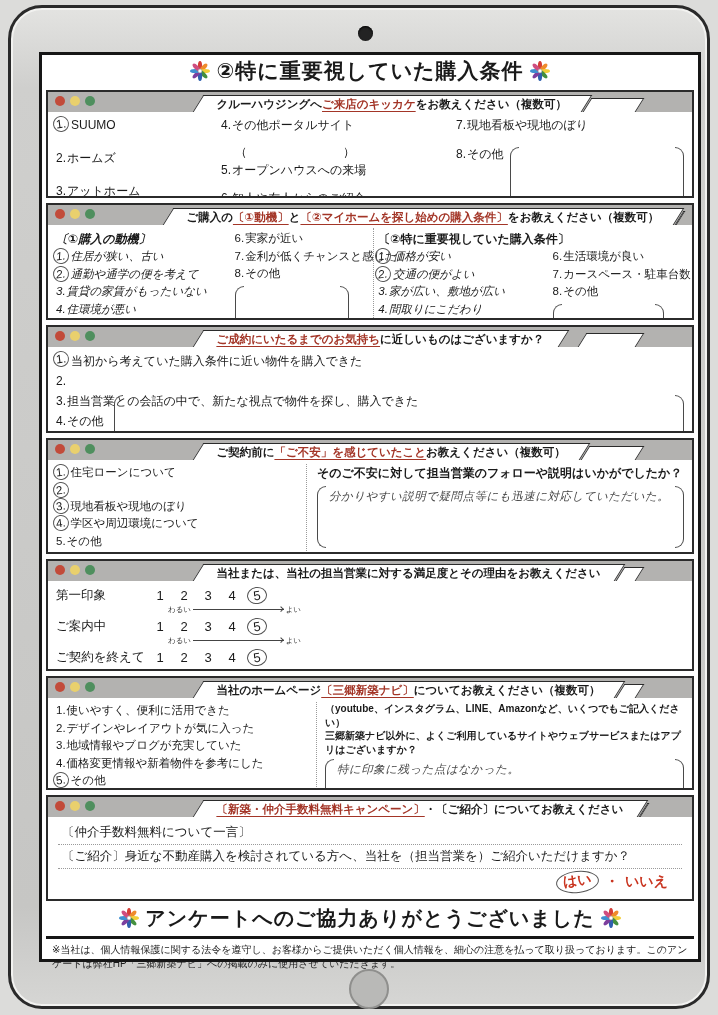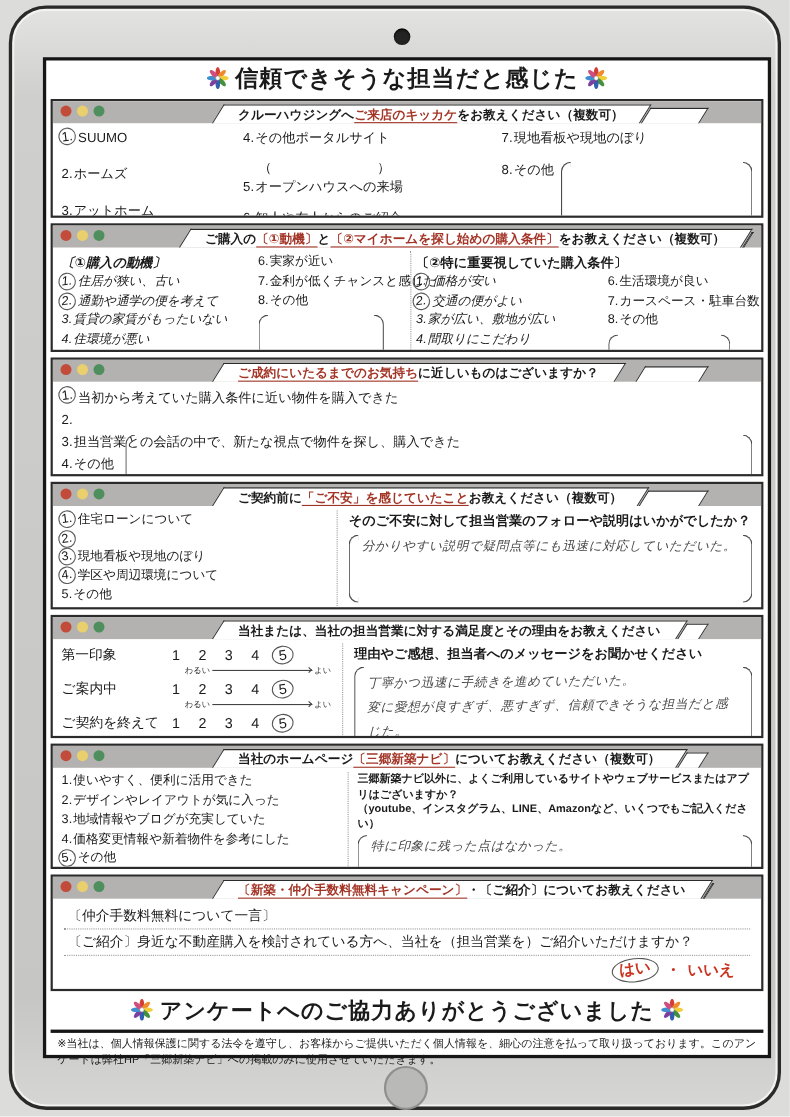--- a/index.html
+++ b/index.html
@@ -141,21 +141,21 @@
 <div class="tablet">
   <div class="camera"></div>
   <div class="homebtn"></div>
 
   <div class="paper">
 
     <div class="bigtitle">
       <svg class="flower" viewBox="0 0 20 20">
           <use href="#flw"></use>
         </svg>
-      <span>信頼できそうな担当だと感じた</span>
+      <span>②特に重要視していた購入条件</span>
       <svg class="flower" viewBox="0 0 20 20">
           <use href="#flw"></use>
         </svg>
     </div>
 
     <div class="sec" style="height:108px">
       <div class="sechead">
         <div class="dots">
             <span class="dot r"></span>
             <span class="dot y"></span>
@@ -440,27 +440,20 @@
             </div>
           <div class="rrow">
             <span class="rlabel">ご契約を終えて</span>
             <span class="rnum">1</span>
               <span class="rnum">2</span>
               <span class="rnum">3</span>
               <span class="rnum">4</span>
               <span class="rnum c5">5</span>
           </div>
         </div>
-        <div class="s5r vdot">
-          <div class="q">理由やご感想、担当者へのメッセージをお聞かせください</div>
-          <div class="bk">
-            <span class="hand">丁寧かつ迅速に手続きを進めていただいた。</span>
-            <span class="hand">変に愛想が良すぎず、悪すぎず、信頼できそうな担当だと感じた。</span>
-          </div>
-        </div>
       </div>
     </div>
 
     <div class="sec" style="height:114px">
       <div class="sechead">
         <div class="dots">
             <span class="dot r"></span>
             <span class="dot y"></span>
             <span class="dot g"></span>
           </div>
@@ -493,22 +486,22 @@
               <span class="num circled">5.</span>
               <span>その他</span>
             </div>
           <div class="s6paren">
             <span>（</span>
             <span class="hand strike">特に見ていない</span>
             <span style="margin-left:auto">）</span>
           </div>
         </div>
         <div class="s6r vdot">
+          <div class="q">（youtube、インスタグラム、LINE、Amazonなど、いくつでもご記入ください）</div>
           <div class="q">三郷新築ナビ以外に、よくご利用しているサイトやウェブサービスまたはアプリはございますか？</div>
-          <div class="q">（youtube、インスタグラム、LINE、Amazonなど、いくつでもご記入ください）</div>
           <div class="bk"><span class="hand">特に印象に残った点はなかった。</span></div>
         </div>
       </div>
     </div>
 
     <div class="sec" style="height:106px">
       <div class="sechead">
         <div class="dots">
             <span class="dot r"></span>
             <span class="dot y"></span>

